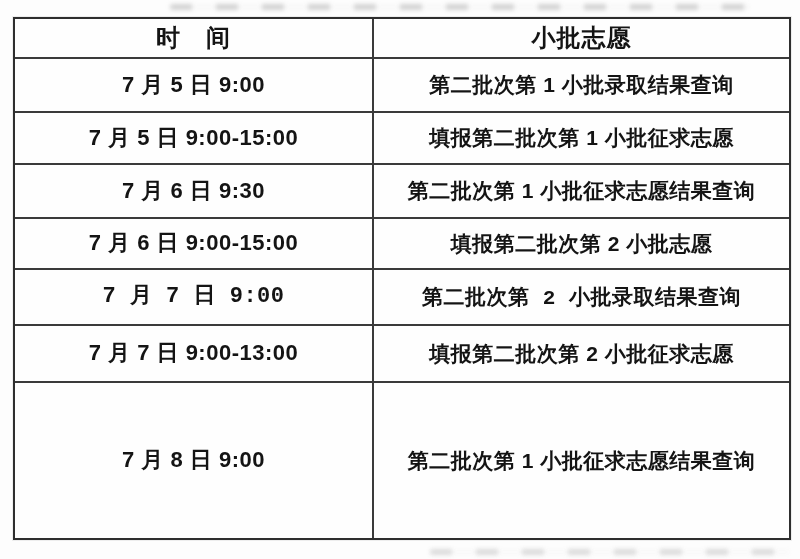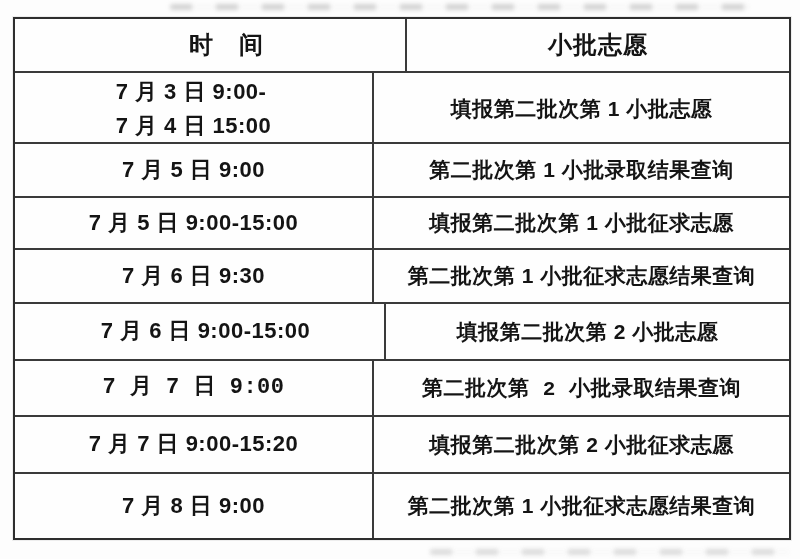--- a/index.html
+++ b/index.html
@@ -34,26 +34,26 @@
     display: flex;
     flex-direction: column;
     box-shadow: 0 0 0 1px rgba(120,120,120,0.12);
   }
   .row {
     display: grid;
     grid-template-columns: 359px 1fr;
     border-top: 2px solid #3a3a3a;
   }
   .row:first-child { border-top: none; }
-  .r0 { height: 52px; margin-left: 33px; }
+  .r0 { height: 38px; }
   .r1 { height: 71px; }
   .r2 { height: 54px; }
   .r3 { height: 52px; }
   .r4 { height: 54px; }
-  .r5 { height: 57px; padding-left: 12px; }
+  .r5 { height: 51px; }
   .r6 { height: 56px; font-family: Liberation Mono, monospace; }
   .r7 { height: 57px; }
   .r8 { flex: 1; }
   .cell {
     display: flex;
     align-items: center;
     justify-content: center;
     text-align: center;
     font-weight: 700;
     padding: 2px 6px;
@@ -83,29 +83,20 @@
 
   <div class="artifact artifact-top"></div>
 
   <div class="schedule-table">
 
     <div class="row r0">
       <div class="cell time header-cell">时　间</div>
       <div class="cell header-cell">小批志愿</div>
     </div>
 
-    <div class="row r1">
-      <div class="cell time">
-        <span class="time-text">7 月 3 日 9:00-
-7 月 4 日 15:00</span>
-      </div>
-      <div class="cell">
-        <span class="task-text">填报第二批次第 1 小批志愿</span>
-      </div>
-    </div>
 
     <div class="row r2">
       <div class="cell time">
         <span class="time-text">7 月 5 日 9:00</span>
       </div>
       <div class="cell">
         <span class="task-text">第二批次第 1 小批录取结果查询</span>
       </div>
     </div>
 
@@ -140,21 +131,21 @@
       <div class="cell time">
         <span class="time-text">7 月 7 日 9:00</span>
       </div>
       <div class="cell">
         <span class="task-text">第二批次第 2 小批录取结果查询</span>
       </div>
     </div>
 
     <div class="row r7">
       <div class="cell time">
-        <span class="time-text">7 月 7 日 9:00-15:20</span>
+        <span class="time-text">7 月 7 日 9:00-13:00</span>
       </div>
       <div class="cell">
         <span class="task-text">填报第二批次第 2 小批征求志愿</span>
       </div>
     </div>
 
     <div class="row r8">
       <div class="cell time">
         <span class="time-text">7 月 8 日 9:00</span>
       </div>

